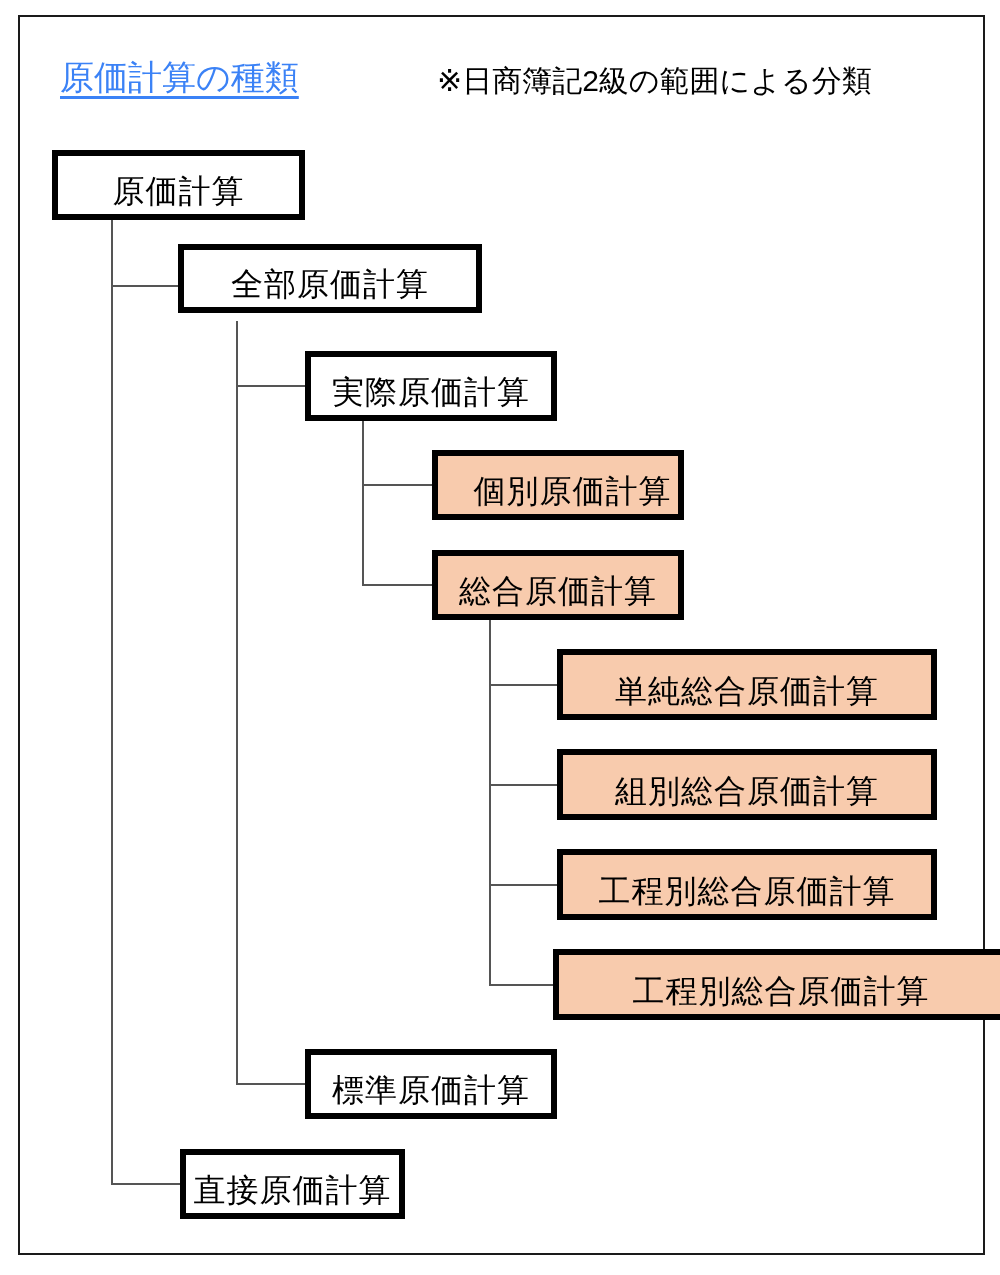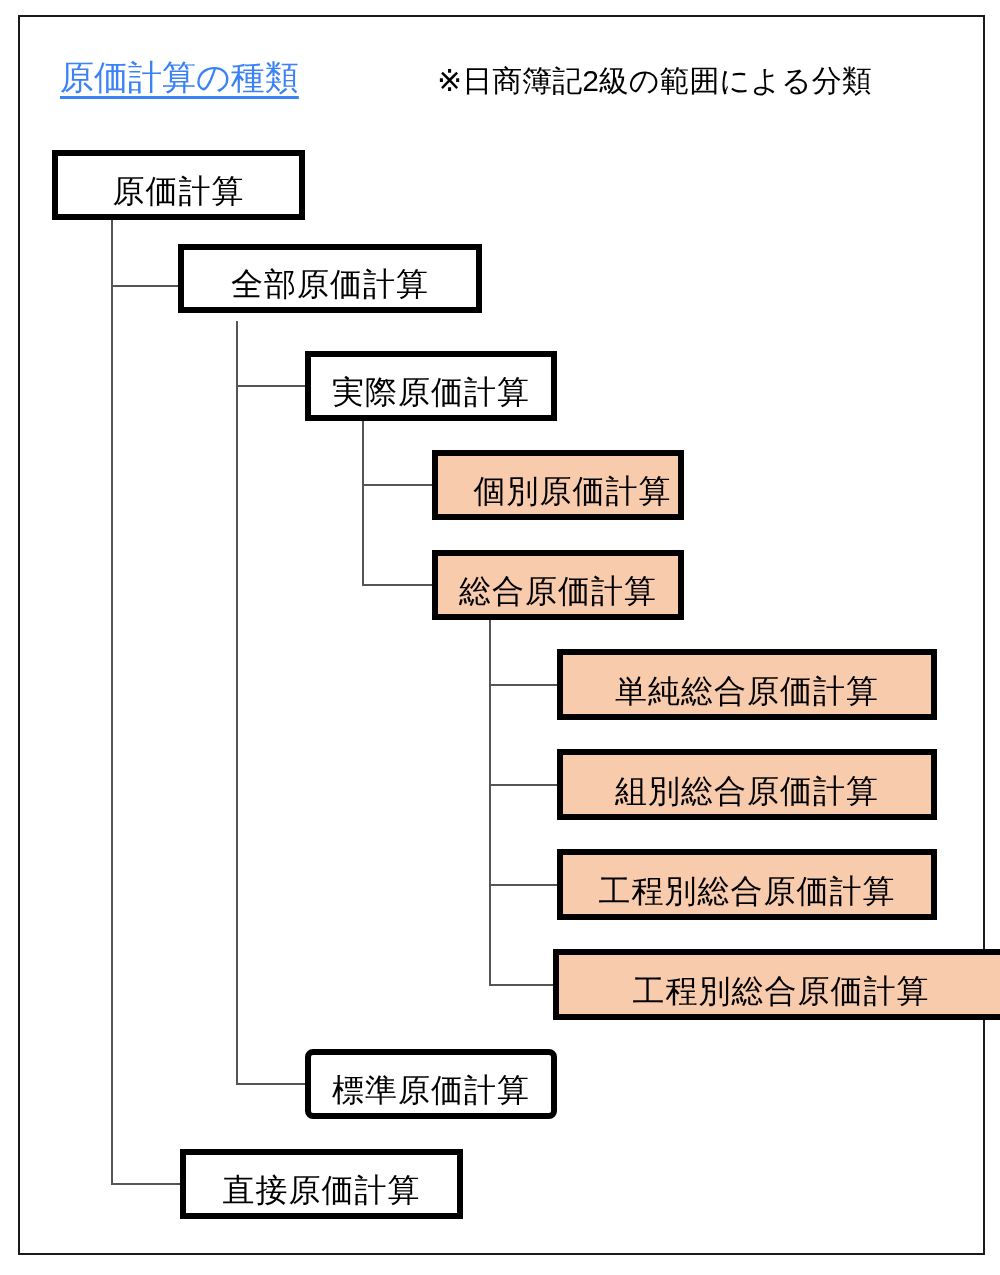--- a/index.html
+++ b/index.html
@@ -130,21 +130,21 @@
   </div>
 
   <div class="node highlight" style="left:557px; top:849px; width:380px; height:71px;">
     <span class="node-label">工程別総合原価計算</span>
   </div>
 
   <div class="node highlight" style="left:553px; top:949px; width:456px; height:71px;">
     <span class="node-label">工程別総合原価計算</span>
   </div>
 
-  <div class="node" style="left:305px; top:1049px; width:252px; height:70px;border-radius:8px;">
+  <div class="node" style="left:305px; top:1049px; width:252px; height:70px;">
     <span class="node-label">標準原価計算</span>
   </div>
 
-  <div class="node" style="left:180px; top:1149px; width:283px; height:70px;">
+  <div class="node" style="left:180px; top:1149px; width:225px; height:70px;">
     <span class="node-label">直接原価計算</span>
   </div>
 
 </div>
 
 </body></html>

